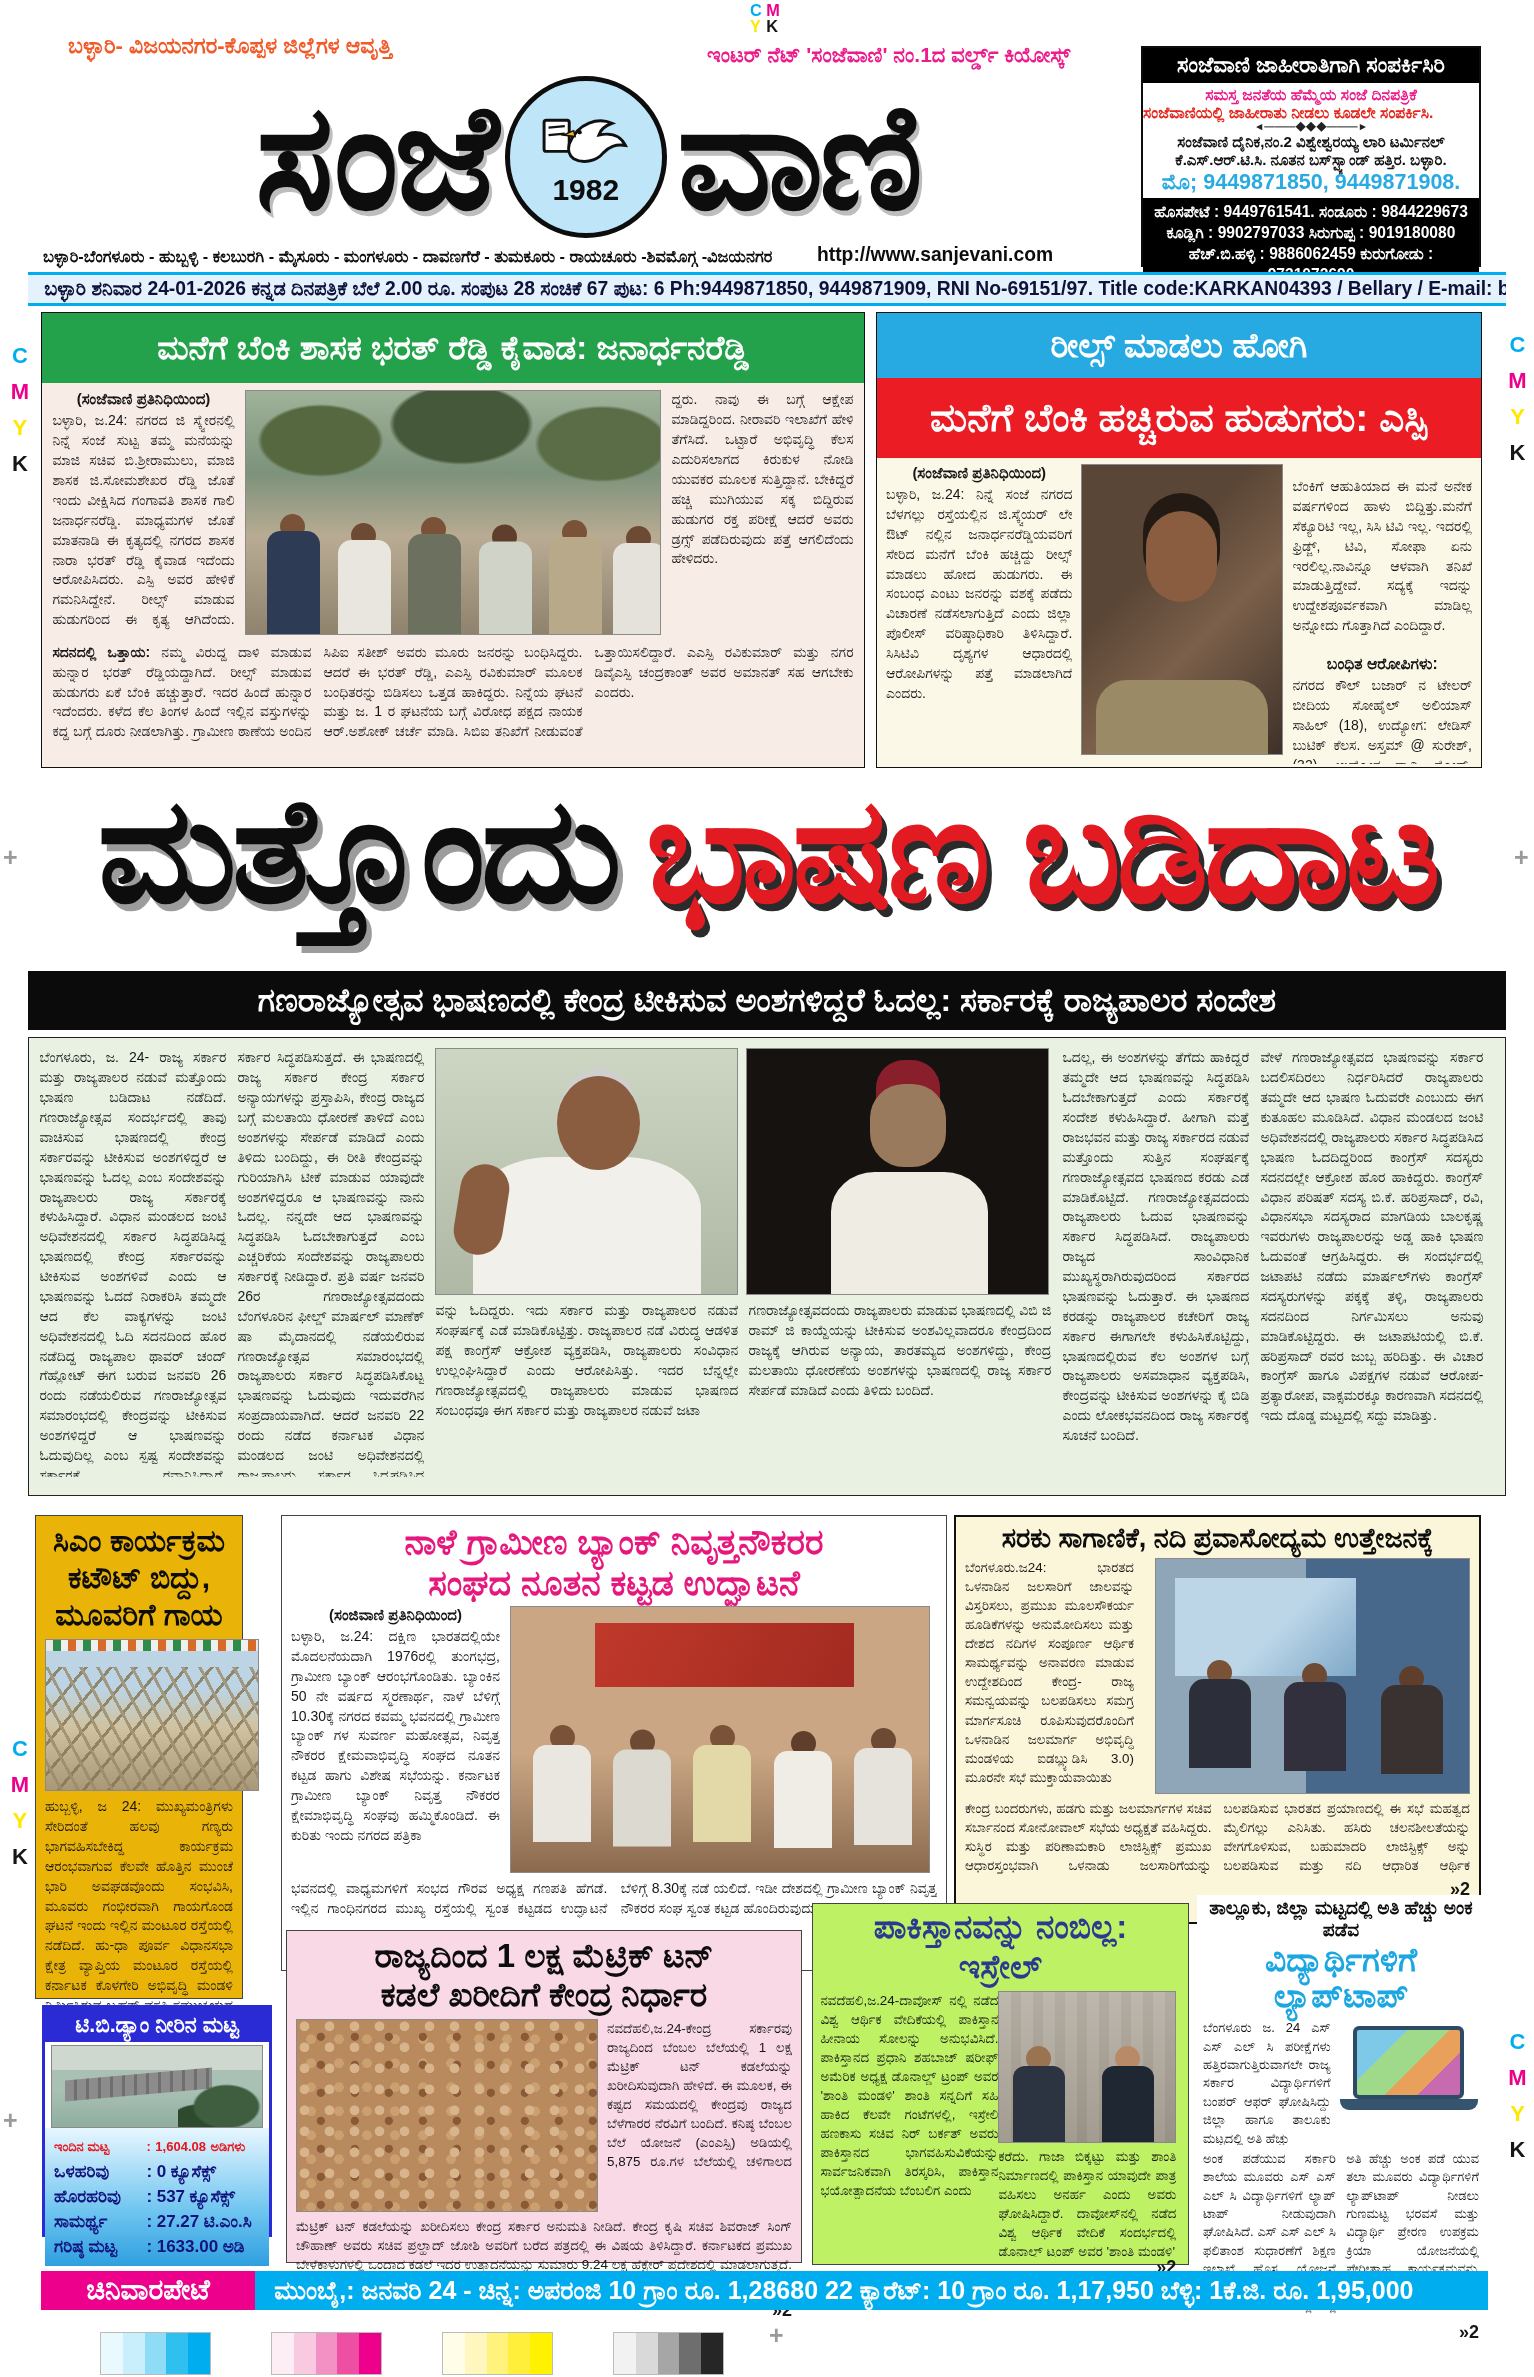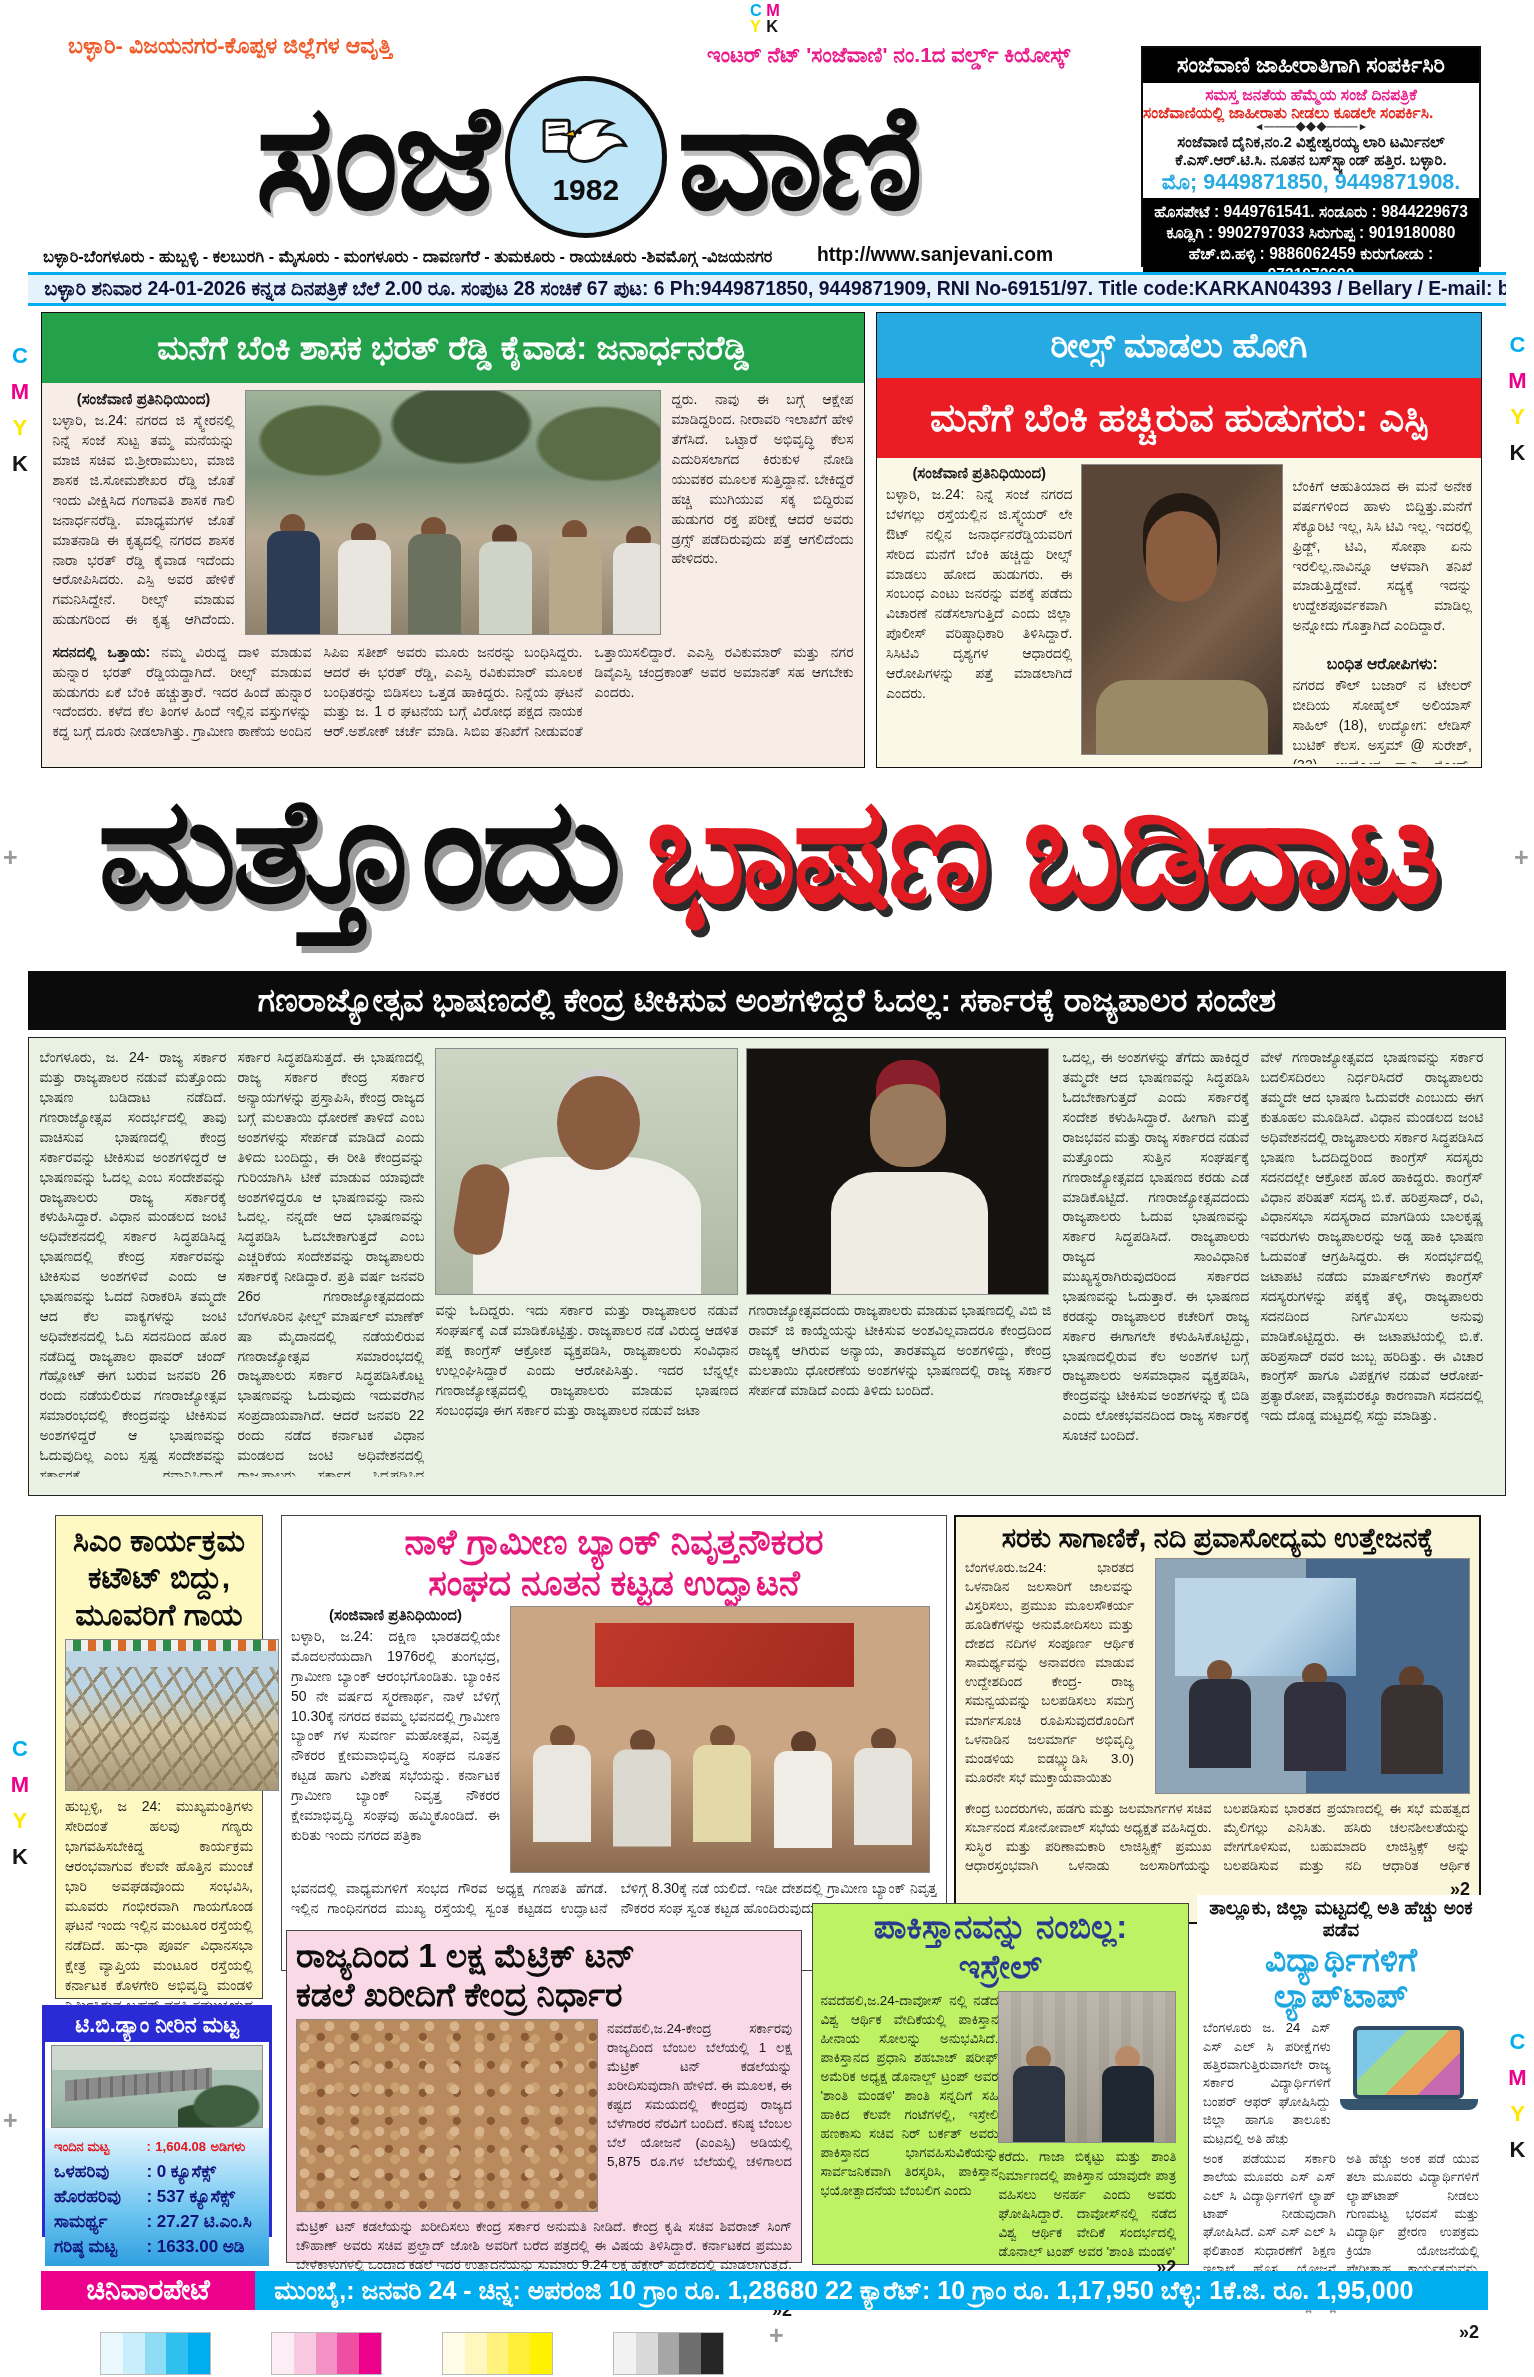--- a/index.html
+++ b/index.html
@@ -72,21 +72,21 @@
   .lead-body{position:absolute;left:28px;top:1037px;width:1478px;height:459px;background:#E9F1E3;border:1.5px solid #222;
              padding:10.4px 10.4px;display:flex;gap:11px;}
   .lb-col{width:187px;height:429px;}
   .lb-center{width:616px;}
   .lb-photos{display:flex;gap:7.4px;}
   .lb-center-cols{display:flex;gap:10.4px;margin-top:6px;}
   .lb-ccol{width:303px;height:169px;}
   .lb-col6{width:223px;height:429px;}
 
   
-  .story-cutout{position:absolute;left:55px;top:1515px;width:208px;height:484px;background:#fef9c3;border:0.7px solid #444;padding:7.4px 9px;}
+  .story-cutout{position:absolute;left:35px;top:1515px;width:208px;height:484px;background:#eab308;border:0.7px solid #444;padding:7.4px 9px;}
   .cut-head{font-size:30px;font-weight:900;text-align:center;line-height:1.22;color:#0d0d0d;}
   .cut-text{height:230px;margin-top:6px;}
   .story-bank{position:absolute;left:281px;top:1515px;width:666px;height:456px;background:#fff;border:0.7px solid #444;padding:4.5px 9px;}
   .bank-head{color:#E6187E;font-size:35px;font-weight:900;text-align:center;line-height:1.18;}
   .bank-row{display:flex;gap:10.4px;margin-top:3px;}
   .bank-col1{width:209px;height:267px;}
   .bank-caption{margin-top:6px;column-count:2;column-gap:13.4px;height:95px;}
   .story-cargo{position:absolute;left:954px;top:1515px;width:527px;height:409px;background:#FBF5D9;border:2.2px solid #111;padding:4.5px 9px;}
   .cargo-head{font-size:27px;font-weight:900;text-align:center;line-height:1.25;color:#0d0d0d;}
   .cargo-row{display:flex;gap:21px;margin-top:3px;}
@@ -94,21 +94,21 @@
   .cargo-bottom{margin-top:4.5px;column-count:2;column-gap:12px;height:80px;font-size:13.4px;}
 
   
   .dam-box{position:absolute;left:42px;top:2005px;width:230px;height:232px;border:3px solid #2B2BD5;background:#fff;}
   .dam-head{background:#2B2BD5;color:#fff;font-size:21.5px;font-weight:900;text-align:center;padding:4.5px 0;}
   .dam-data{background:linear-gradient(180deg,#E8F7FF 0%,#6FC5F0 60%,#2E9FE0 100%);padding:6px 9px 7.4px 9px;}
   .dam-row{font-size:17px;font-weight:bold;color:#12127D;line-height:25px;display:flex;gap:4.5px;}
   .dam-row .dl{width:88px;}
   .dam-row.first{color:#E8151B;font-size:13px;}
   .story-kadale{position:absolute;left:286px;top:1930px;width:516px;height:333px;background:#F9D9E6;border:0.7px solid #444;padding:4.5px 9px;}
-  .kad-head{font-size:33px;font-weight:900;text-align:left;line-height:1.2;color:#0d0d0d;}
+  .kad-head{font-size:33px;font-weight:900;text-align:center;line-height:1.2;color:#0d0d0d;}
   .kad-row{display:flex;gap:9px;margin-top:4.5px;}
   .kad-col{width:186px;height:157px;font-size:13.4px;}
   .kad-bottom{margin-top:4.5px;height:83px;font-size:13.4px;}
   .story-israel{position:absolute;left:812px;top:1903px;width:377px;height:362px;background:#bef264;border:0.7px solid #444;padding:3px 7.4px;}
   .isr-head{color:#2B3990;font-size:33px;font-weight:900;text-align:center;line-height:1.2;}
   .isr-row{display:flex;gap:0;margin-top:4.5px;}
   .isr-col1{width:178px;height:267px;font-size:13.4px;}
   .isr-right{width:178px;}
   .isr-sub{height:110px;margin-top:4.5px;font-size:13.4px;}
   .story-laptop{position:absolute;left:1197px;top:1895px;width:288px;height:370px;background:#fff;padding:1.5px 6px;}

